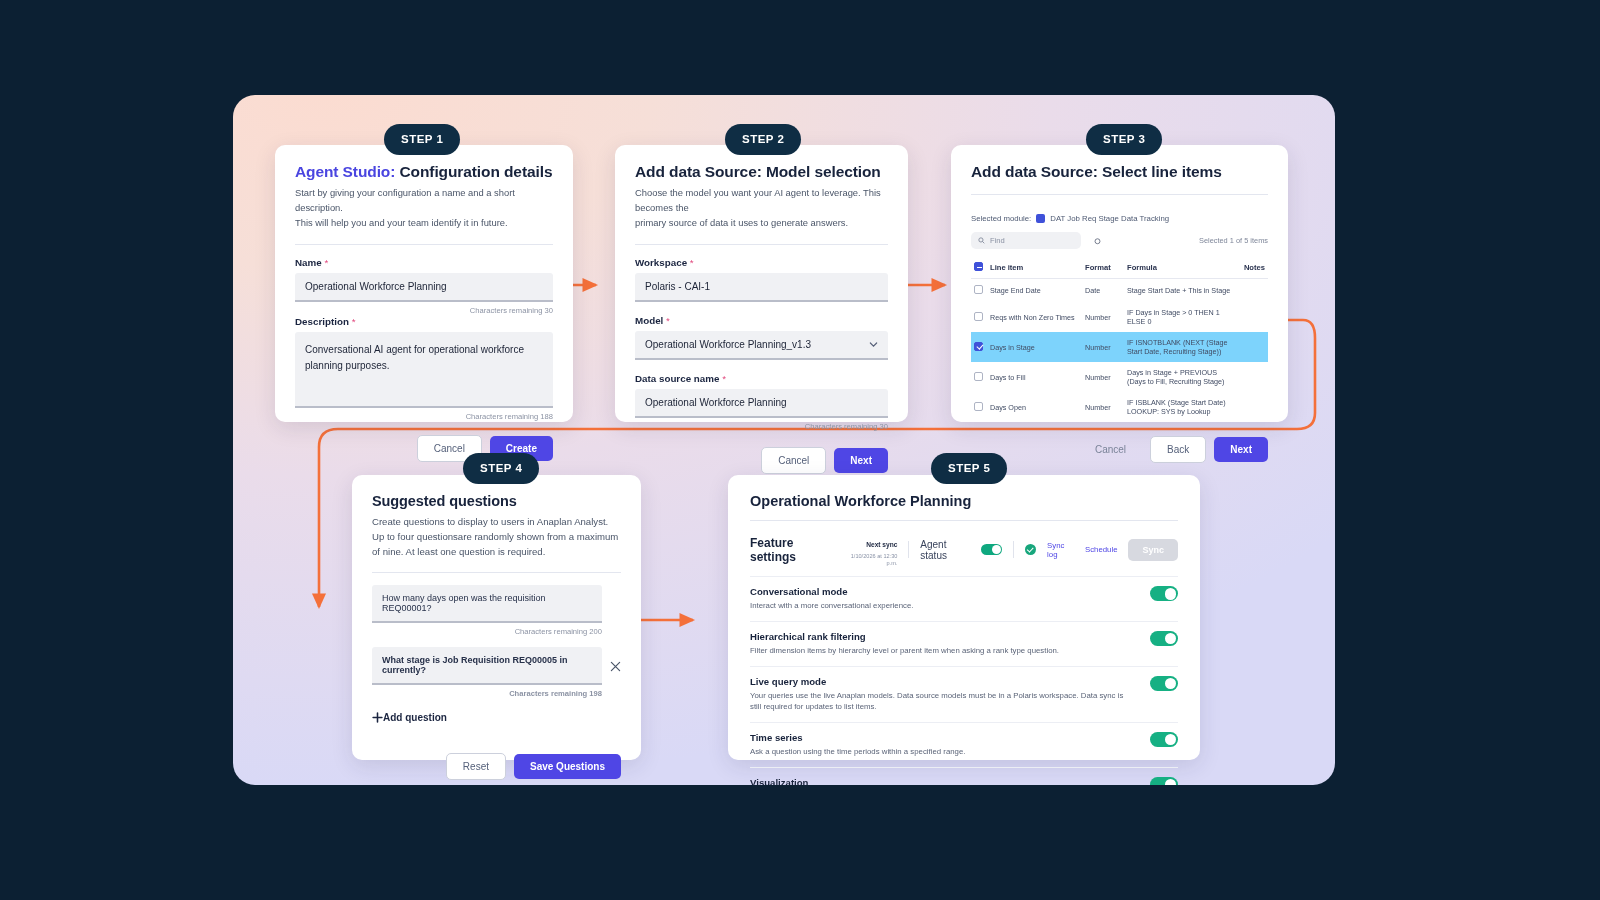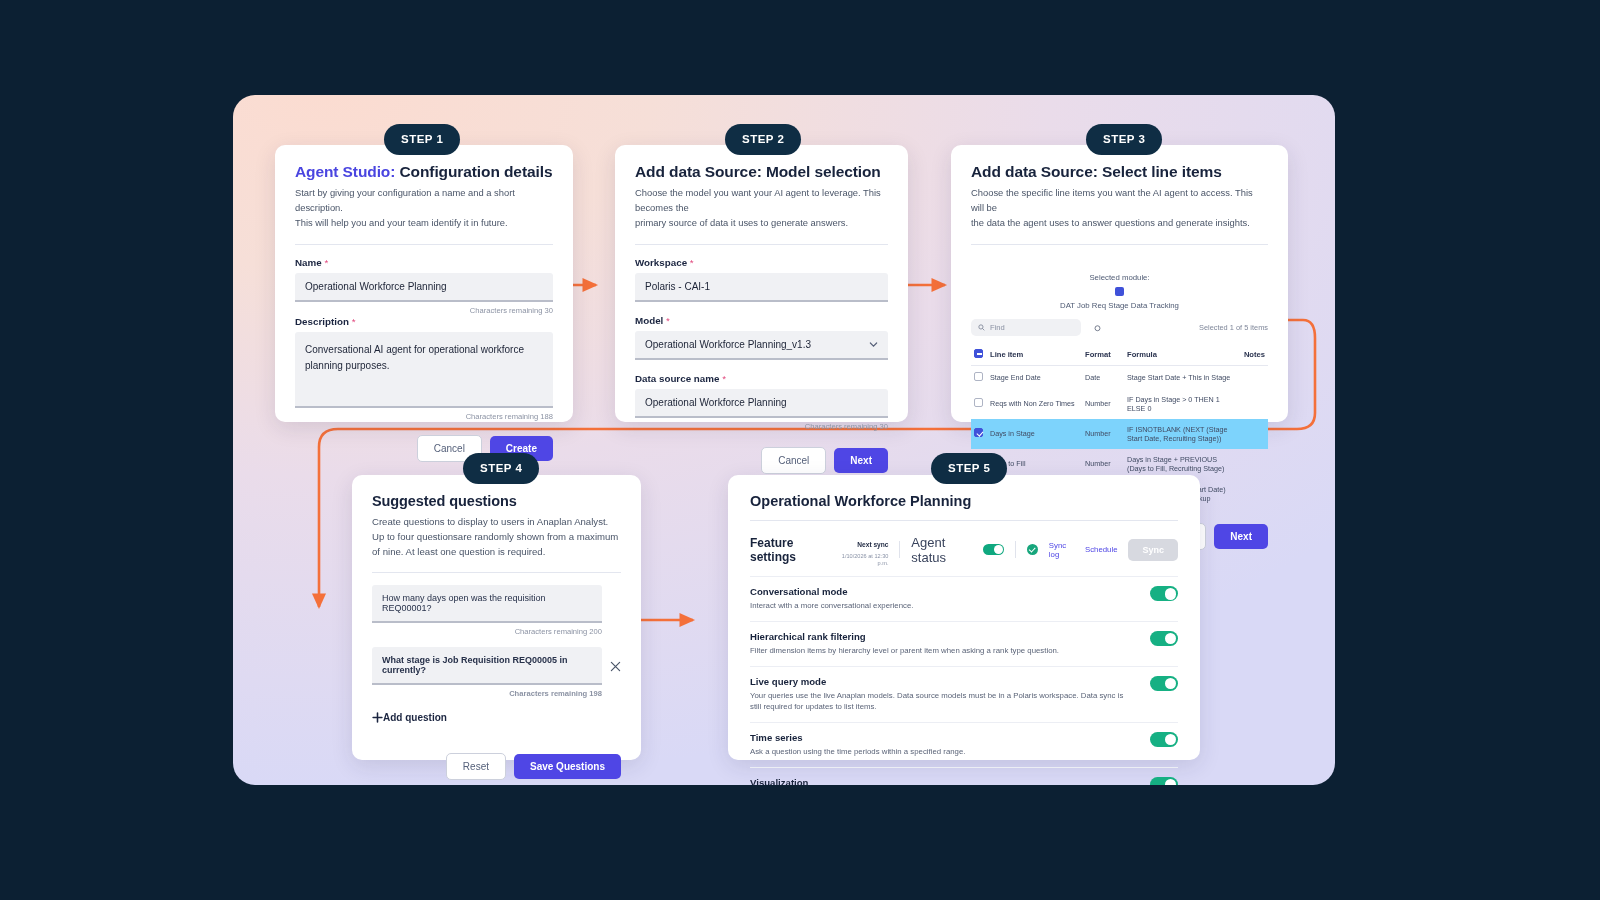--- a/index.html
+++ b/index.html
@@ -106,21 +106,21 @@
   .addq { display: flex; align-items: center; font-size: 10px; color: #1b2540; font-weight: bold; margin-top: 14px; }
 
   
   .s5title { font-size: 14.5px; font-weight: bold; color: #18233c; }
   .fsrow { display: flex; align-items: center; gap: 11px; }
   .fs-h { font-size: 12px; font-weight: bold; color: #18233c; }
   .nsync { text-align: right; line-height: 1.3; }
   .nsync b { font-size: 6.6px; color: #1d2740; }
   .nsync span { font-size: 5.6px; color: #8992a6; display: block; }
   .vdiv { width: 1px; height: 17px; background: #e0e3ec; }
-  .agst { font-size: 13px; color: #3a4considered; color: #3b4considered; color: #39435c; }
+  .agst { font-size: 10px; color: #3a4considered; color: #3b4considered; color: #39435c; }
   .tg { width: 21px; height: 11.5px; border-radius: 7px; background: #0fa87f; position: relative; flex: none; }
   .tg:after { content:""; position:absolute; right:1.3px; top:1.3px; width:8.9px; height:8.9px; border-radius:50%; background:#fff; }
   .tgbig { width: 28px; height: 15px; border-radius: 9px; background: #16b083; position: relative; flex: none; }
   .tgbig:after { content:""; position:absolute; right:1.8px; top:1.8px; width:11.4px; height:11.4px; border-radius:50%; background:#fff; }
   .lnk { font-size: 7.8px; color: #4f46e5; cursor: pointer; }
   .ok { width: 11px; height: 11px; border-radius: 50%; background: #17a67c; position: relative; flex:none; }
   .ok:after { content:""; position:absolute; left:3px; top:2.2px; width:3px; height:5.4px; border:solid #fff; border-width:0 1.3px 1.3px 0; transform: rotate(42deg); }
   .feat { padding: 9px 0; }
   .feat-n { font-size: 9.6px; font-weight: bold; color: #18233c; }
   .feat-d { font-size: 7.8px; color: #5b6478; line-height: 1.5; margin-top: 3px; }
@@ -216,27 +216,23 @@
 
     <div class="actions" style="margin-top:16px;">
       <div class="btn btn-ghost">Cancel</div>
       <div class="btn btn-primary">Next</div>
     </div>
   </div>
 
   <div class="badge" style="left:853px;top:29px;">STEP 3</div>
   <div class="card" style="left:718px;top:50px;width:337px;height:277px;padding:18px 20px 14px;">
     <div class="h-title">Add data Source: Select line items</div>
-    <div class="sub">
-      <div>Choose the specific line items you want the AI agent to access. This will be</div>
-      <div>the data the agent uses to answer questions and generate insights.</div>
-    </div>
     <div class="rule"></div>
 
-    <div class="modline" style="margin-top:28px;flex-direction:column;">
+    <div class="modline" style="margin-top:19px;">
       <span>Selected module:</span>
       <span class="modchip"></span>
       <span>DAT Job Req Stage Data Tracking</span>
     </div>
 
     <div class="toolbar">
       <div class="search">
         <svg width="7" height="7" viewBox="0 0 10 10">
             <circle cx="4.2" cy="4.2" r="3" fill="none" stroke="#7c8496" stroke-width="1.2"></circle>
             <line x1="6.4" y1="6.4" x2="9" y2="9" stroke="#7c8496" stroke-width="1.2"></line>

